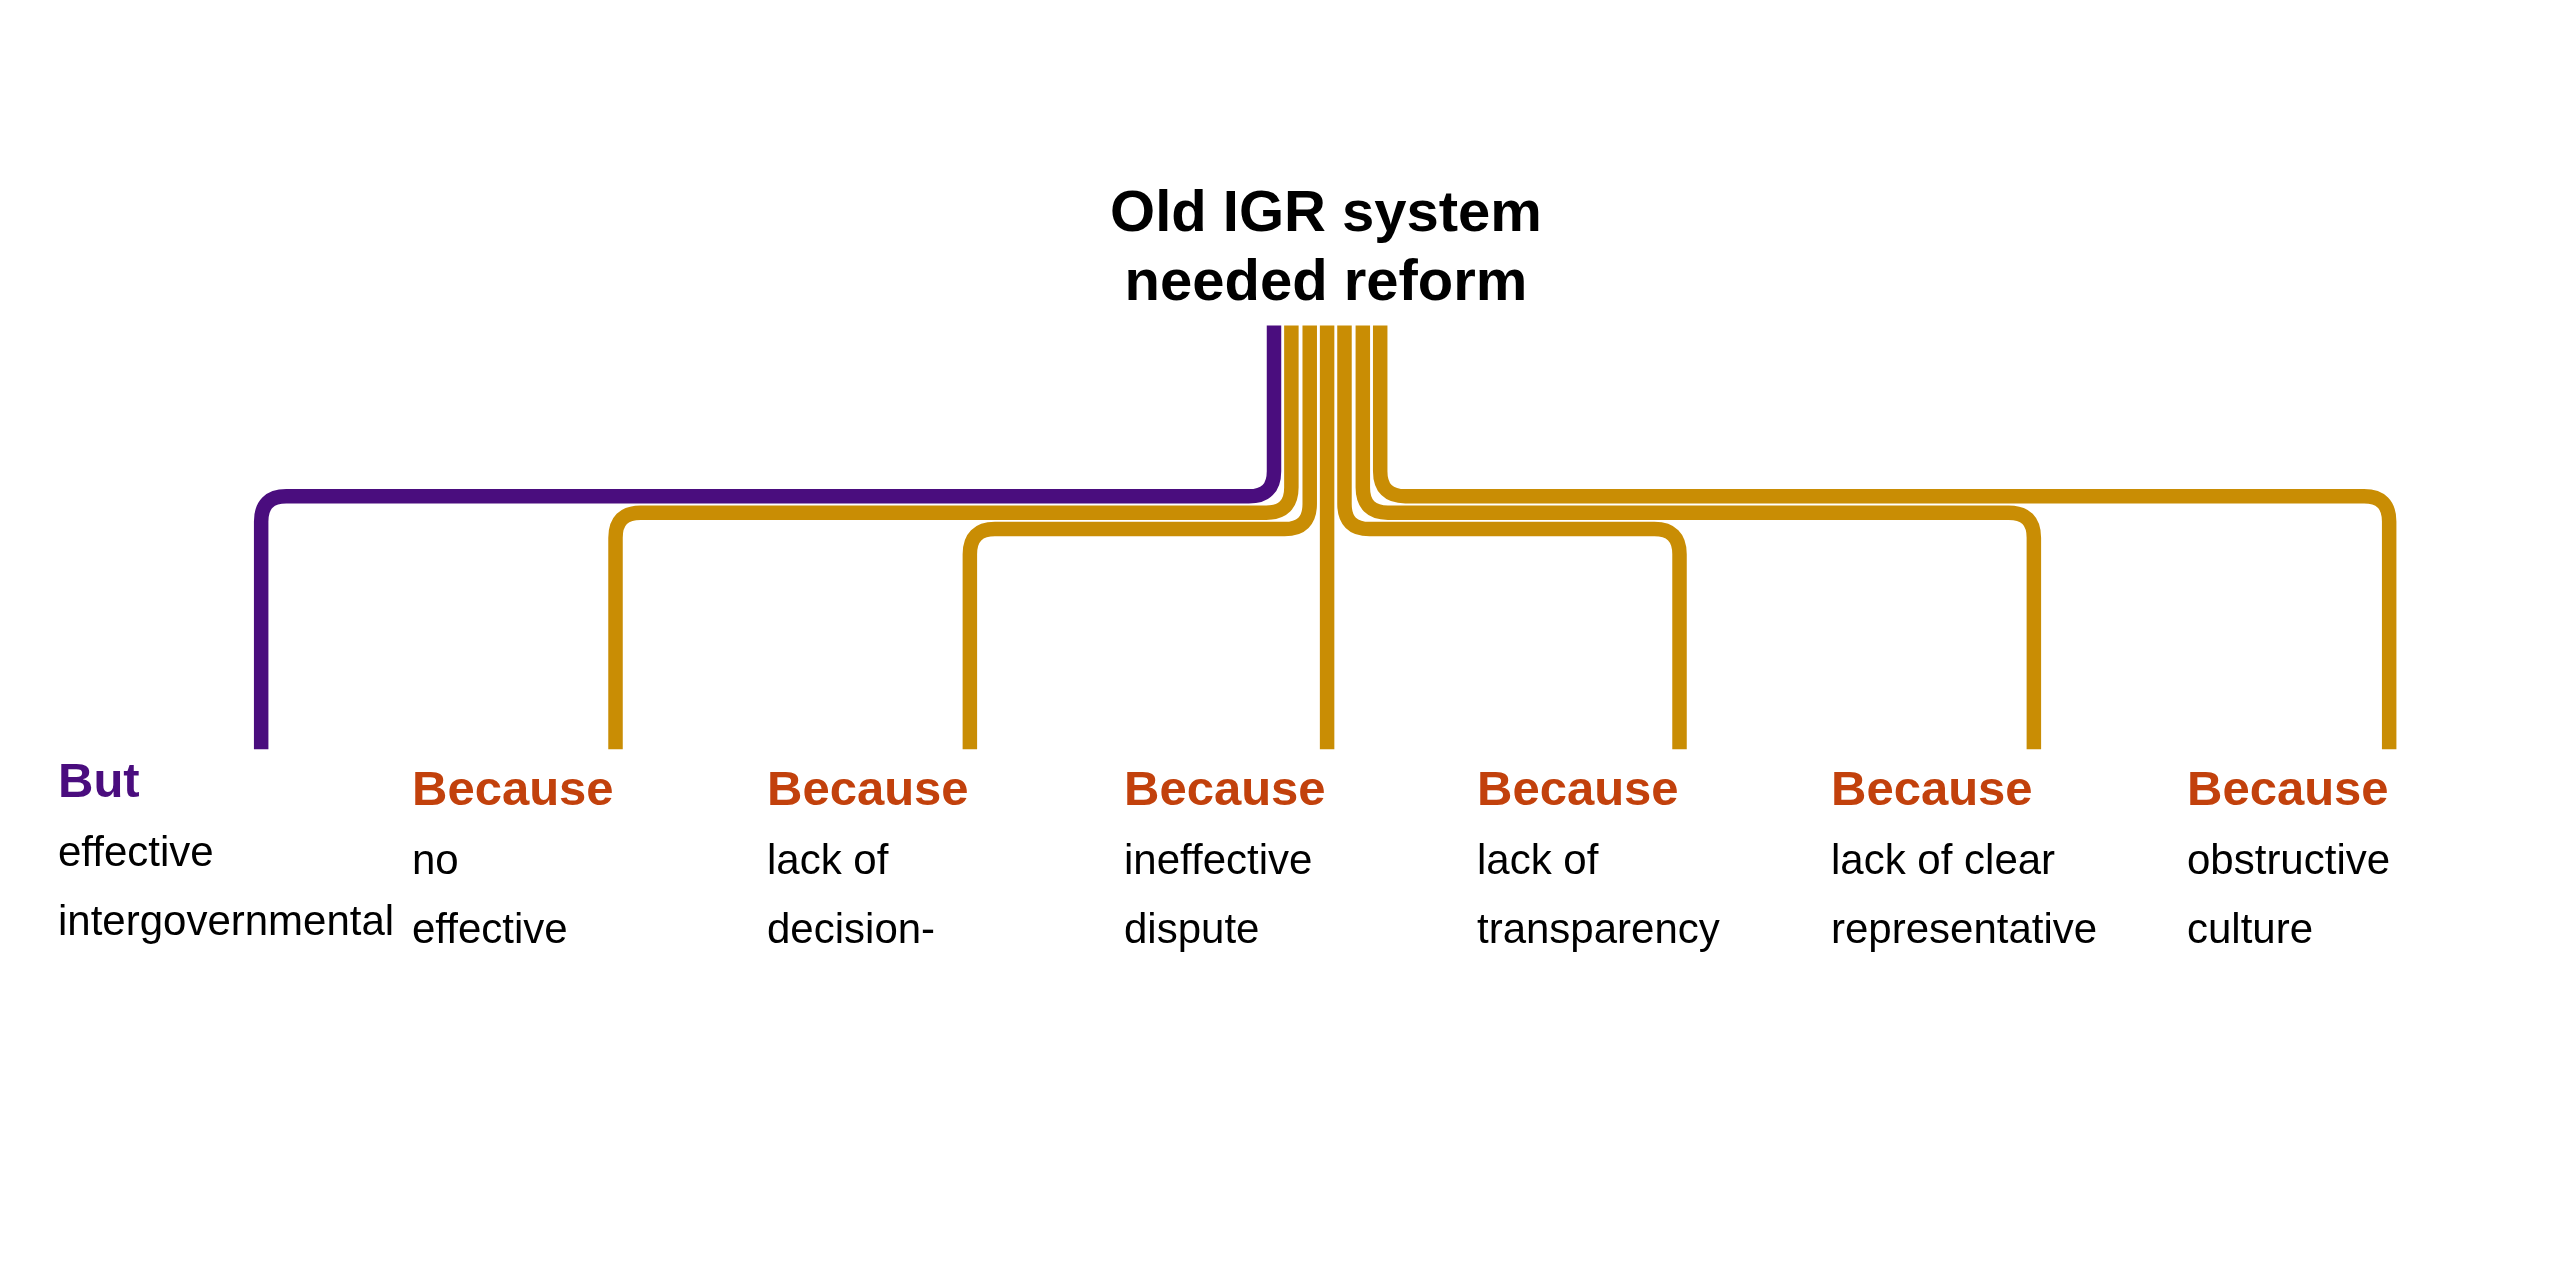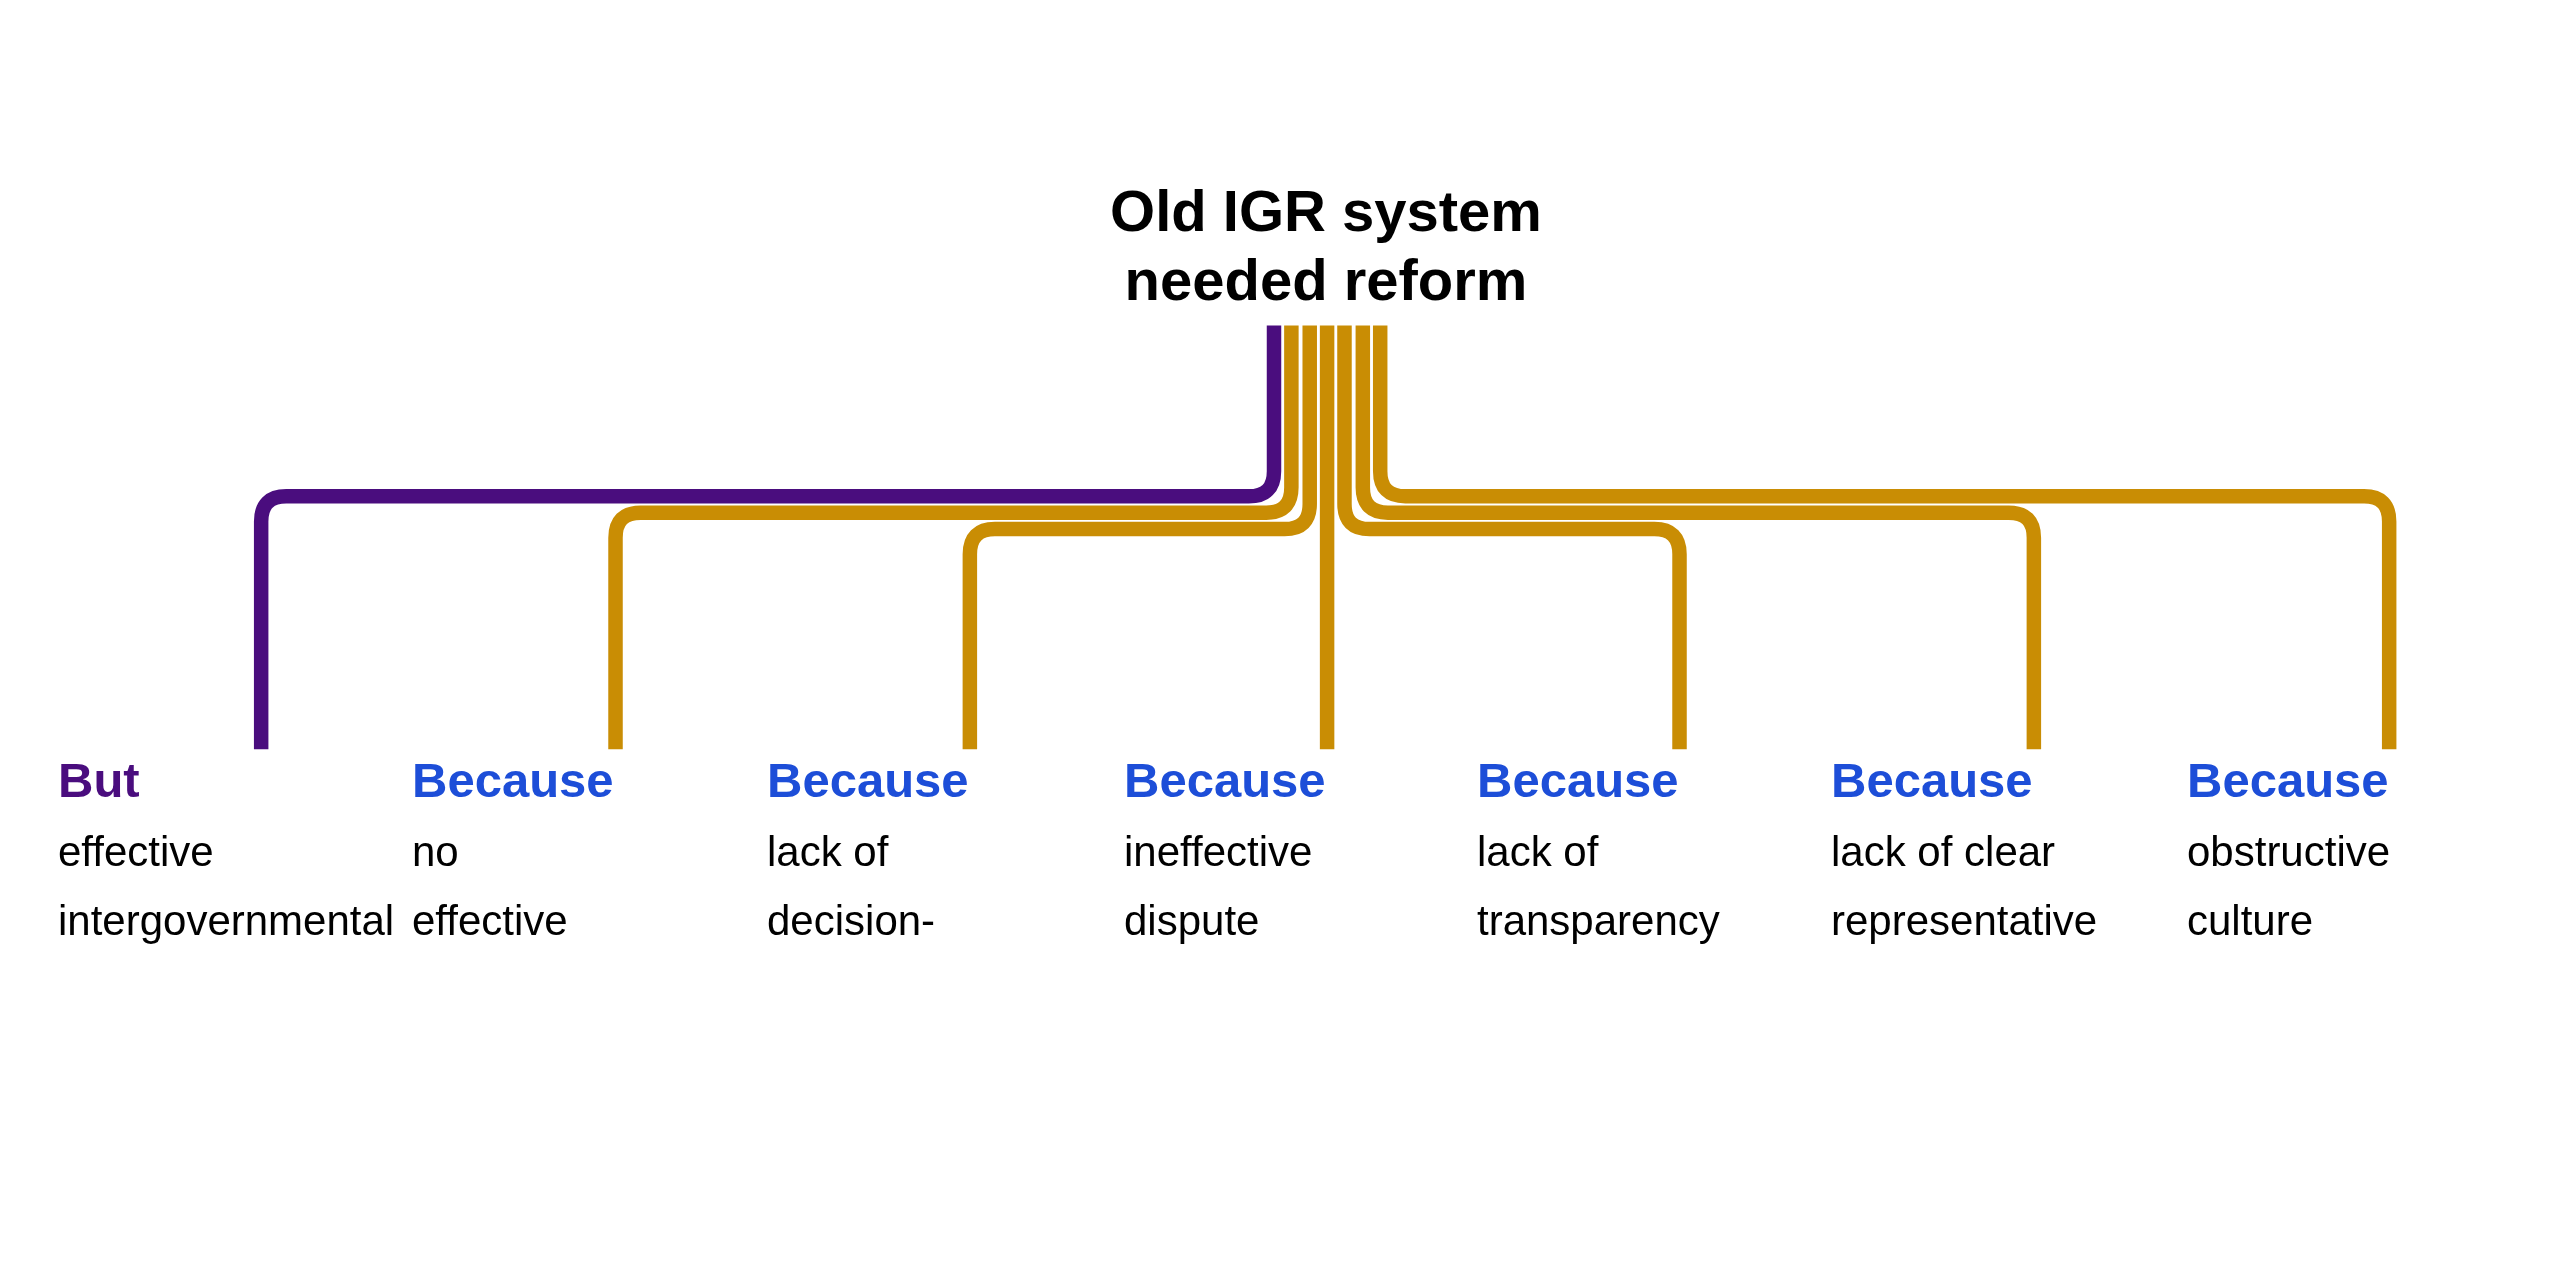--- a/index.html
+++ b/index.html
@@ -47,21 +47,21 @@
     width: 406px;
     text-align: left;
   }
   .node .hdr {
     font-size: 49px;
     line-height: 54px;
     font-weight: bold;
     white-space: pre-line;
   }
   .node .hdr.purple { color: #4A0D7E; }
-  .node .hdr.gold   { color: #1d4ed8; }
+  .node .hdr.gold   { color: #c2410c; margin-top: 8px; }
   .node .body {
     margin-top: 9.7px;
     font-size: 42px;
     line-height: 69px;
     font-weight: normal;
     color: #000000;
     white-space: pre-line;
   }
   .node-1 { left:   58px; }
   .node-2 { left:  412px; }

